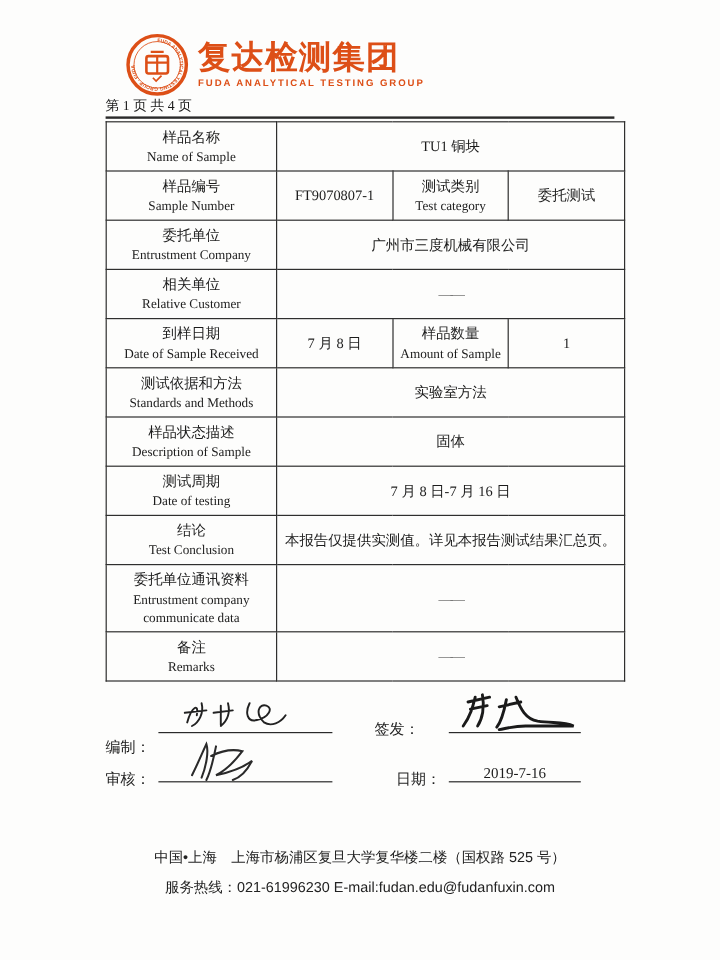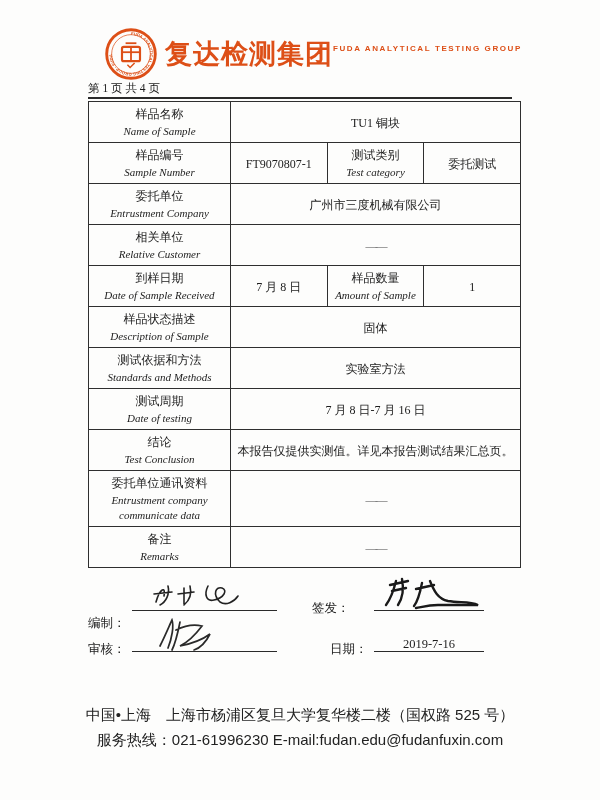--- a/index.html
+++ b/index.html
@@ -3,54 +3,54 @@
 <meta charset="utf-8">
 <style>
   * { margin:0; padding:0; box-sizing:border-box; }
   html,body { width:600px; background:#ffffff; }
   body { font-family:"Liberation Serif","DejaVu Serif",serif; color:#1c1c1c; }
   .page { position:relative; width:600px; height:800px; background:#fdfdfc; overflow:hidden; }
 
   
   .logo-block { position:absolute; left:104px; top:27px; display:flex; align-items:center; gap:7px; }
   .seal { width:54px; height:54px; flex:0 0 auto; }
-  .brand-text { display:flex; flex-direction:row; }
+  .brand-text { display:flex; flex-direction:column; }
   .brand-cn { font-family:"Liberation Sans","DejaVu Sans",sans-serif; font-weight:bold;
               font-size:27px; line-height:1.0; color:var(--brand); letter-spacing:1px; }
   .brand-en { font-family:"Liberation Sans","DejaVu Sans",sans-serif; font-weight:bold;
               font-size:8px; letter-spacing:1.6px; color:var(--brand); margin-top:3px; }
 
   
   .meta-row { position:absolute; left:88px; top:81px; width:424px;
               display:flex; justify-content:space-between; font-size:11.5px; }
   .rule { position:absolute; left:88px; top:97px; width:424px; border-top:2px solid #2a2a2a; }
 
   
   table.report { position:absolute; left:88px; top:101px; width:433px;
                  border-collapse:collapse; table-layout:fixed; }
   table.report td { border:1px solid #2f2f2f; text-align:center; vertical-align:middle;
                     padding:3px 2px; }
   .c1 { width:142px; } .c2 { width:100px; } .c3 { width:102px; } .c4 { width:80px; }
   .lbl-cn { display:block; font-size:12px; line-height:1.55; }
-  .lbl-en { display:block; font-size:11px; line-height:1.35;font-style:italic; }
+  .lbl-en { display:block; font-size:11px; line-height:1.35; }
   .val    { font-size:12px; }
   .row-h  td { height:41px; }
   .row-tall td { height:56px; }
   .dash   { color:#6e6e6e; letter-spacing:-2px; }
 
   
   .sig-label { position:absolute; font-size:12.5px; }
   .sig-line  { position:absolute; border-bottom:1.5px solid #2a2a2a; }
   .sig-svg   { position:absolute; }
   .date-val  { position:absolute; font-size:12.5px; text-align:center; }
 
   
   .footer-line { position:absolute; left:0; width:600px; text-align:center;
                  font-family:"Liberation Sans","DejaVu Sans",sans-serif;
-                 font-size:15px; color:#222; }
+                 font-size:12px; color:#222; }
   :root { --brand:#dd4f17; }
 </style>
 </head>
 <body>
 
 <div class="page">
 
   <div class="logo-block">
     <svg class="seal" viewBox="0 0 60 60">
       <circle cx="30" cy="30" r="27" fill="none" stroke="#dd4f17" stroke-width="3.2"></circle>
@@ -120,31 +120,31 @@
       </td>
       <td class="c2"><span class="val">7 月 8 日</span></td>
       <td class="c3">
         <span class="lbl-cn">样品数量</span>
         <span class="lbl-en">Amount of Sample</span>
       </td>
       <td class="c4"><span class="val">1</span></td>
     </tr>
     <tr class="row-h">
       <td class="c1">
+        <span class="lbl-cn">测试依据和方法</span>
+        <span class="lbl-en">Standards and Methods</span>
+      </td>
+      <td colspan="3"><span class="val">实验室方法</span></td>
+    </tr>
+    <tr class="row-h">
+      <td class="c1">
         <span class="lbl-cn">样品状态描述</span>
         <span class="lbl-en">Description of Sample</span>
       </td>
       <td colspan="3"><span class="val">固体</span></td>
-    </tr>
-    <tr class="row-h">
-      <td class="c1">
-        <span class="lbl-cn">测试依据和方法</span>
-        <span class="lbl-en">Standards and Methods</span>
-      </td>
-      <td colspan="3"><span class="val">实验室方法</span></td>
     </tr>
     <tr class="row-h">
       <td class="c1">
         <span class="lbl-cn">测试周期</span>
         <span class="lbl-en">Date of testing</span>
       </td>
       <td colspan="3"><span class="val">7 月 8 日-7 月 16 日</span></td>
     </tr>
     <tr class="row-h">
       <td class="c1">

